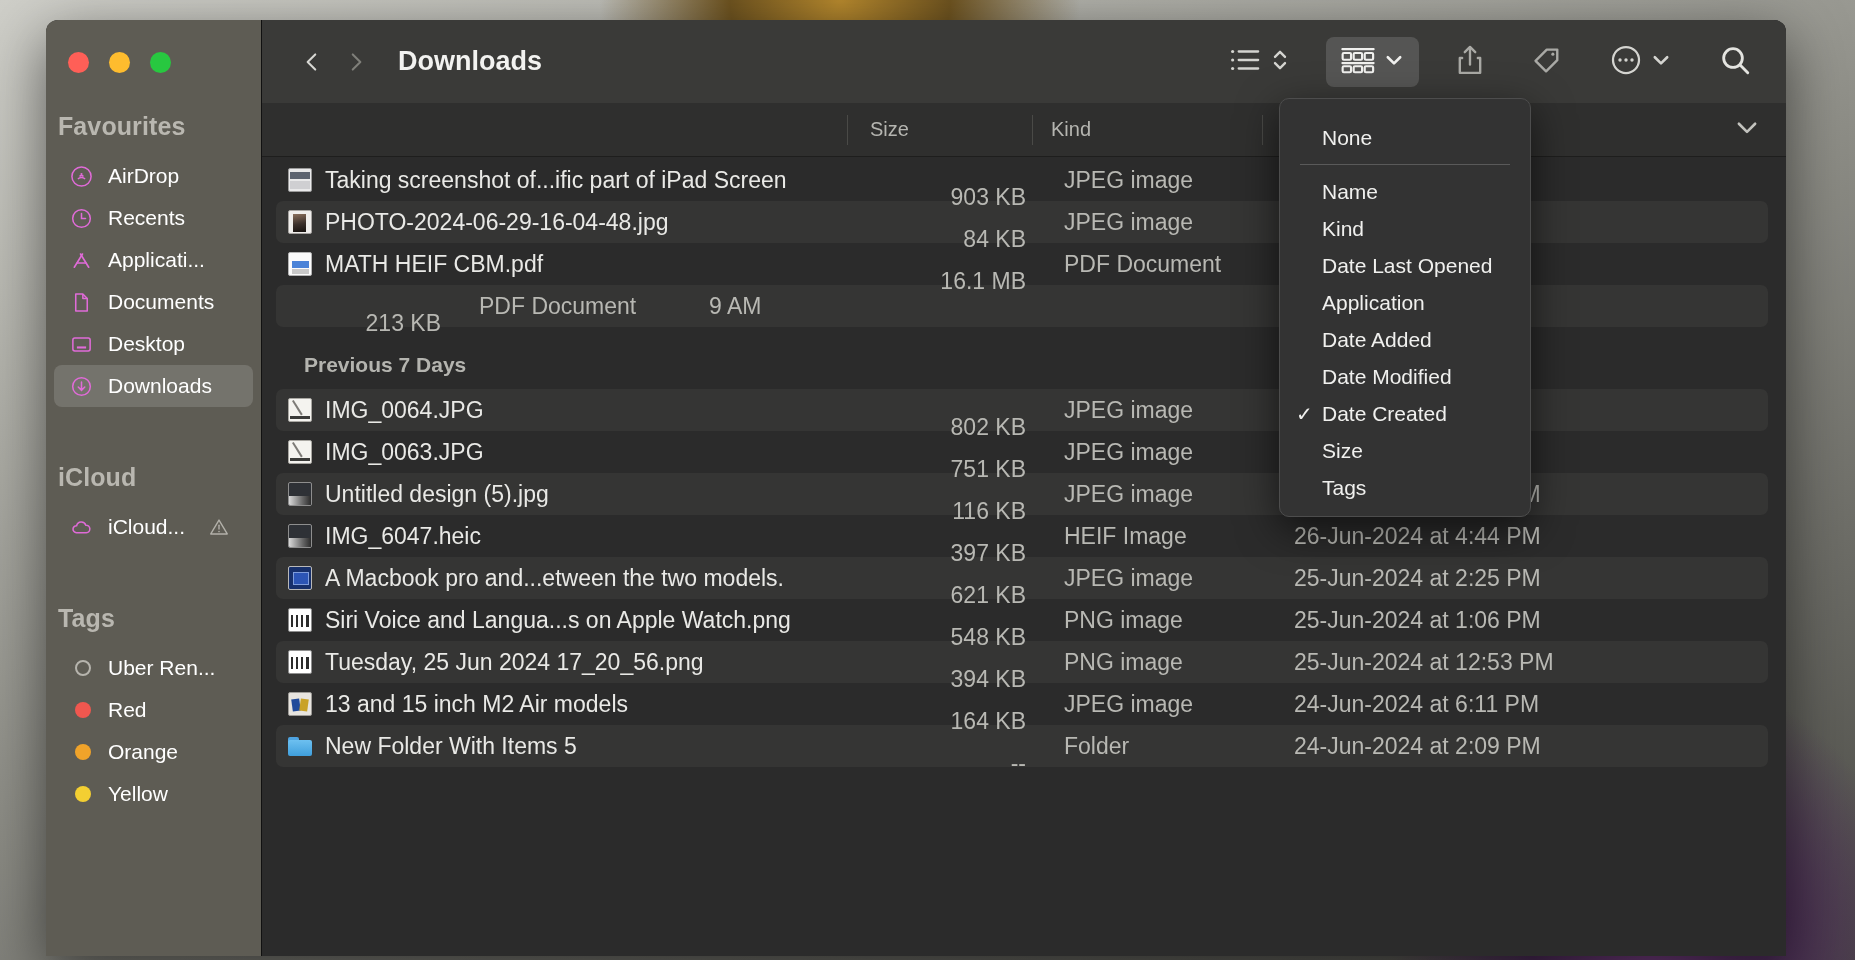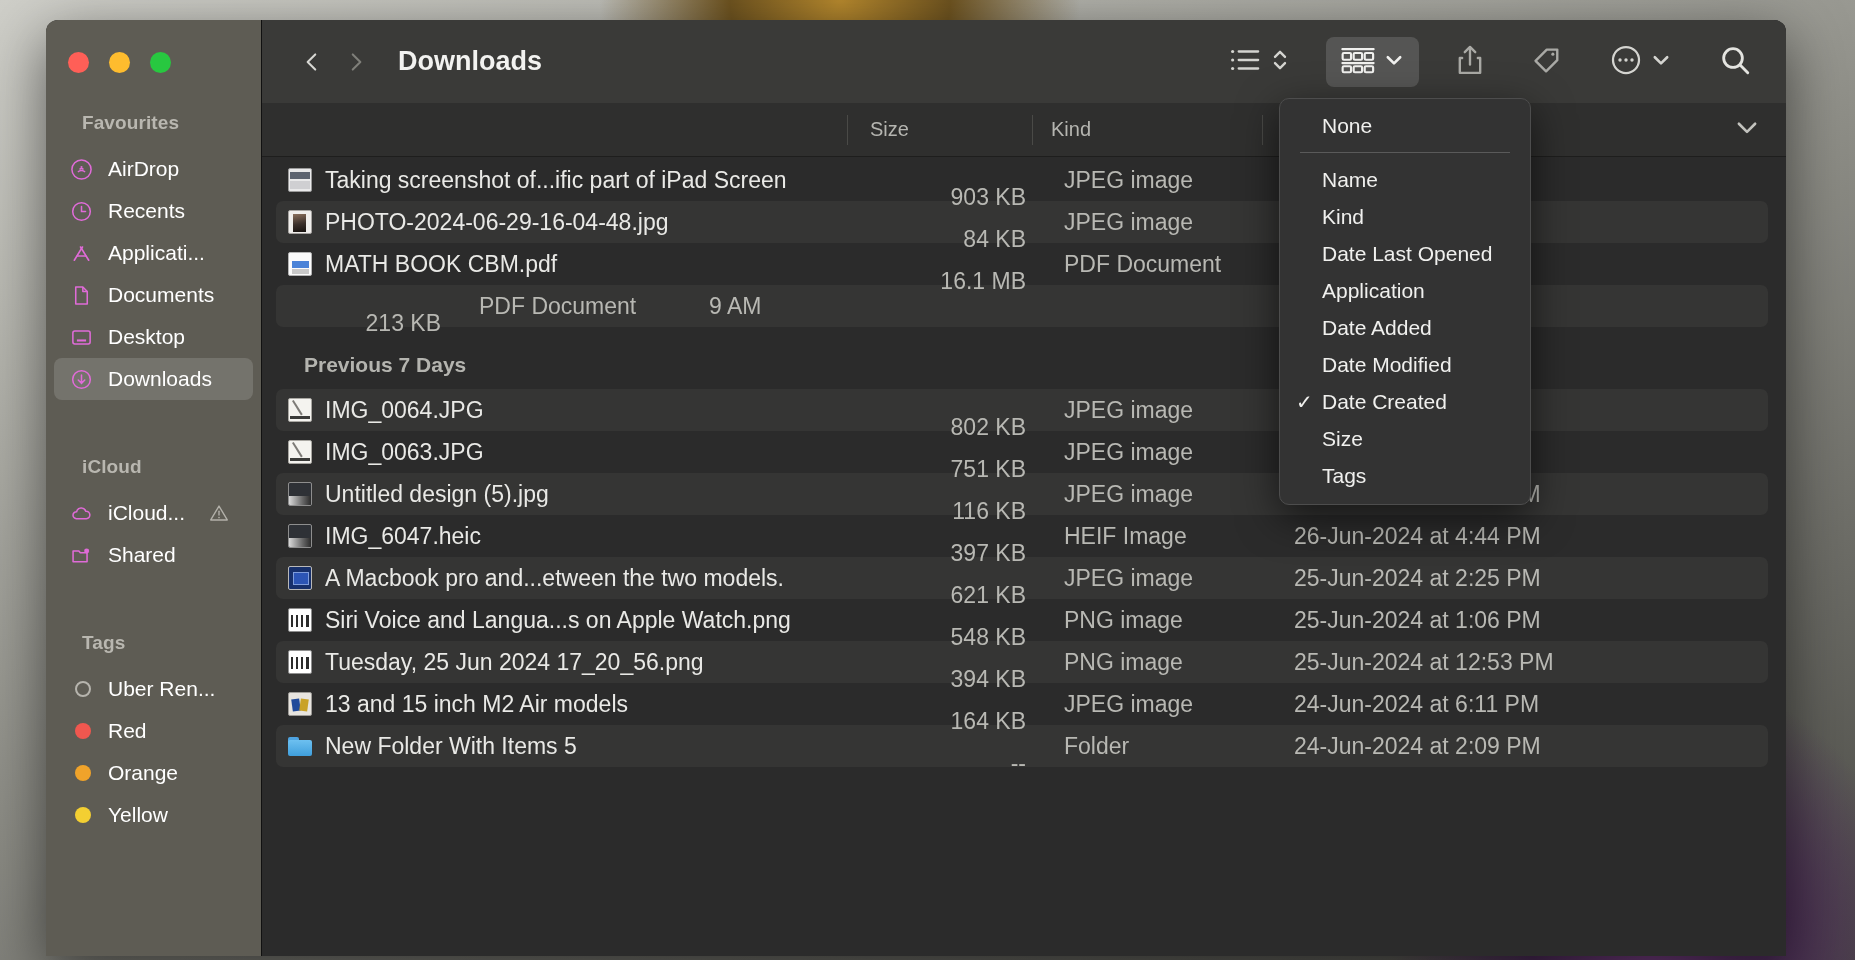--- a/index.html
+++ b/index.html
@@ -53,23 +53,23 @@
     display: flex;
     gap: 20px;
   }
   .tl { width: 21px; height: 21px; border-radius: 50%; }
   .tl.red    { background: #ff5f57; }
   .tl.yellow { background: #febc2e; }
   .tl.green  { background: #28c840; }
 
   .sb-section {
     color: #b9b7b0;
-    font-size: 19px;
+    font-size: 25px;
     font-weight: 700;
-    padding: 0 0 0 36px;
+    padding: 0 0 0 12px;
     margin-top: 56px;
     margin-bottom: 14px;
     letter-spacing: 0.1px;
   }
   .sb-section.first { margin-top: 52px; }
 
   .sb-item {
     display: flex;
     align-items: center;
     gap: 15px;
@@ -346,21 +346,21 @@
 
   
   .menu {
     position: absolute;
     left: 1017px;          
     top: 78px;
     width: 252px;
     background: #333333;
     border: 1px solid #4d4d4d;
     border-radius: 10px;
-    padding: 8px 0 10px 0;
+    padding: 20px 0 10px 0;
     box-shadow: 0 12px 40px rgba(0,0,0,0.6);
     z-index: 50;
   }
   .menu-item {
     height: 37px;
     display: flex;
     align-items: center;
     color: #f0f0ee;
     font-size: 21px;
     padding-left: 42px;
@@ -469,29 +469,20 @@
         <span>iCloud...</span>
         <span class="sb-warn">
           <svg width="22" height="22" viewBox="0 0 24 24" fill="none" stroke="#cfcdc6" stroke-width="1.5" stroke-linejoin="round">
             <path d="M12 4.4 21 19.6H3z"></path>
             <path d="M12 10v4.2" stroke-linecap="round"></path>
             <circle cx="12" cy="17" r="0.9" fill="#cfcdc6" stroke="none"></circle>
           </svg>
         </span>
       </div>
 
-      <div class="sb-item">
-        <span class="sb-icon">
-          <svg width="23" height="23" viewBox="0 0 24 24" fill="none" stroke="#e06bd8" stroke-width="1.6" stroke-linejoin="round">
-            <path d="M3.2 7.2h6l1.6 2h7v9.4h-14.6z"></path>
-            <circle cx="17.4" cy="7.2" r="2.6" fill="#e06bd8" stroke="none"></circle>
-          </svg>
-        </span>
-        <span>Shared</span>
-      </div>
 
       <div class="sb-section">Tags</div>
 
       <div class="sb-item">
         <span class="sb-icon">
           <span class="tag-dot hollow"></span>
         </span>
         <span>Uber Ren...</span>
       </div>
 
@@ -657,21 +648,21 @@
             <span>PHOTO-2024-06-29-16-04-48.jpg</span>
           </div>
           <div class="cell-size">84 KB</div>
           <div class="cell-kind">JPEG image</div>
           <div class="cell-date">5 PM</div>
         </div>
 
         <div class="row">
           <div class="cell-name">
             <span class="ficon pdf"></span>
-            <span>MATH BOOK CBM.pdf</span>
+            <span>MATH HEIF CBM.pdf</span>
           </div>
           <div class="cell-size">16.1 MB</div>
           <div class="cell-kind">PDF Document</div>
           <div class="cell-date">4 AM</div>
         </div>
 
         <div class="row alt">
           <div class="cell-size">213 KB</div>
           <div class="cell-kind">PDF Document</div>
           <div class="cell-date">9 AM</div>

